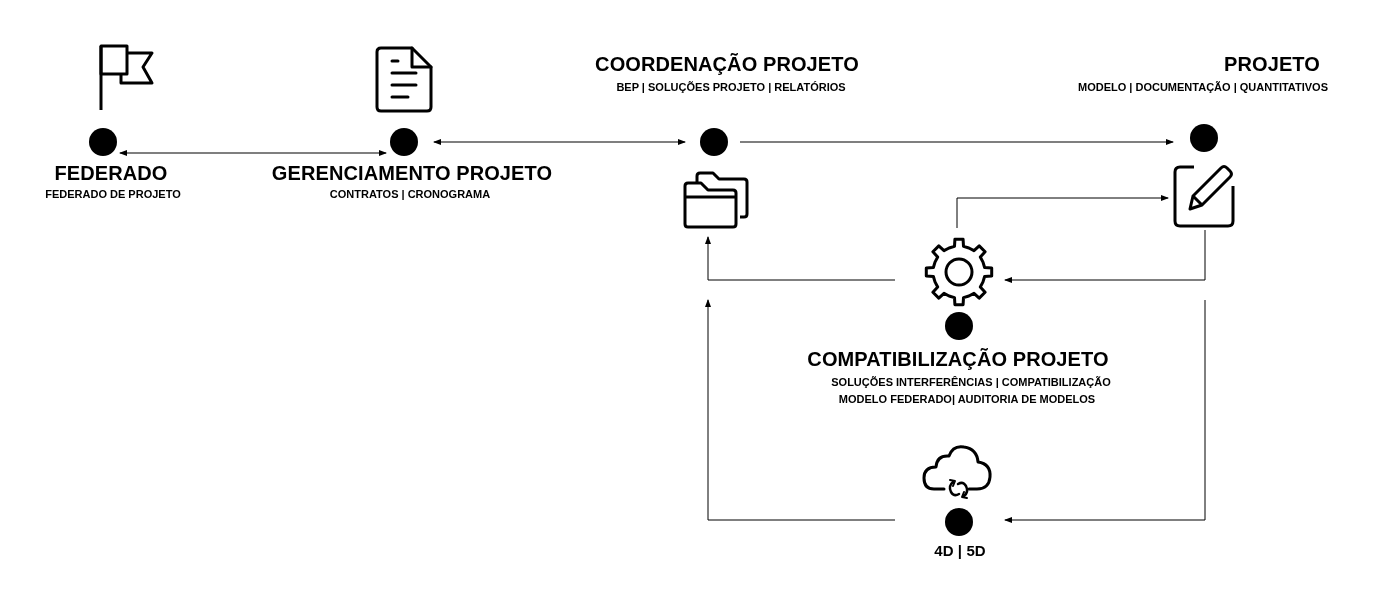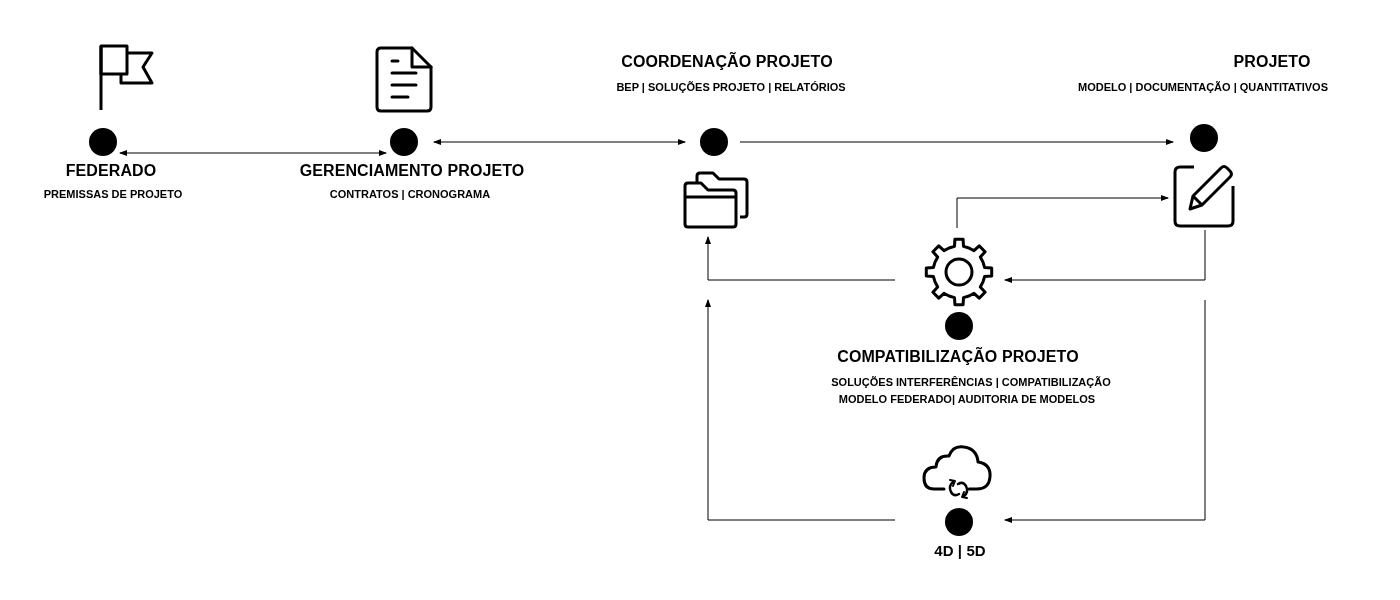--- a/index.html
+++ b/index.html
@@ -1,20 +1,20 @@
 <!DOCTYPE html>
 <html><head>
 <meta charset="utf-8">
 <style>
   html, body { margin: 0; padding: 0; background: #ffffff; }
   body { width: 1400px; height: 600px; position: relative; overflow: hidden;
          font-family: "Liberation Sans", "DejaVu Sans", sans-serif; color: #000; }
   svg.canvas { position: absolute; left: 0; top: 0; }
   .lbl { position: absolute; transform: translateX(-50%); white-space: nowrap; text-align: center; font-weight: bold; }
-  .title { font-size: 16px; letter-spacing: 0.1px; }
+  .title { font-size: 20px; letter-spacing: 0.1px; }
   .sub { font-size: 11px; }
 </style>
 </head>
 <body>
 
 <svg class="canvas" width="1400" height="600" viewBox="0 0 1400 600">
   <defs>
     <marker id="arr" markerWidth="8" markerHeight="6" refX="7" refY="3" orient="auto" markerUnits="userSpaceOnUse">
       <path d="M0,0 L8,3 L0,6 Z" fill="#000"></path>
     </marker>
@@ -74,21 +74,21 @@
   <g fill="none" stroke="#000" stroke-width="3" stroke-linejoin="round" stroke-linecap="round">
     <path d="M944,489 L934,489 Q924,489 924,478 Q924,467 936,467 Q937,455 949,456 Q953,445 964,447 Q977,449 978,462 Q991,464 990,477 Q989,489 977,489 L969,489"></path>
     <path d="M953,482 Q948,486 951,492 Q954,497 959,494" stroke-width="2.5"></path>
     <path d="M964,496 Q969,492 966,486 Q963,481 958,484" stroke-width="2.5"></path>
     <path d="M950,480 L955,481 L953,486" stroke-width="2"></path>
     <path d="M967,498 L962,497 L964,492" stroke-width="2"></path>
   </g>
 </svg>
 
 <div class="lbl title" style="left:111px; top:162px;">FEDERADO</div>
-<div class="lbl sub" style="left:113px; top:188px;">PREMISSAS DE PROJETO</div>
+<div class="lbl sub" style="left:113px; top:188px;">FEDERADO DE PROJETO</div>
 
 <div class="lbl title" style="left:412px; top:162px;">GERENCIAMENTO PROJETO</div>
 <div class="lbl sub" style="left:410px; top:188px;text-align:right;">CONTRATOS | CRONOGRAMA</div>
 
 <div class="lbl title" style="left:727px; top:53px;">COORDENAÇÃO PROJETO</div>
 <div class="lbl sub" style="left:731px; top:81px;text-align:center;">BEP | SOLUÇÕES PROJETO | RELATÓRIOS</div>
 
 <div class="lbl title" style="left:1272px; top:53px;text-align:center;">PROJETO</div>
 <div class="lbl sub" style="left:1203px; top:81px;">MODELO | DOCUMENTAÇÃO | QUANTITATIVOS</div>
 

